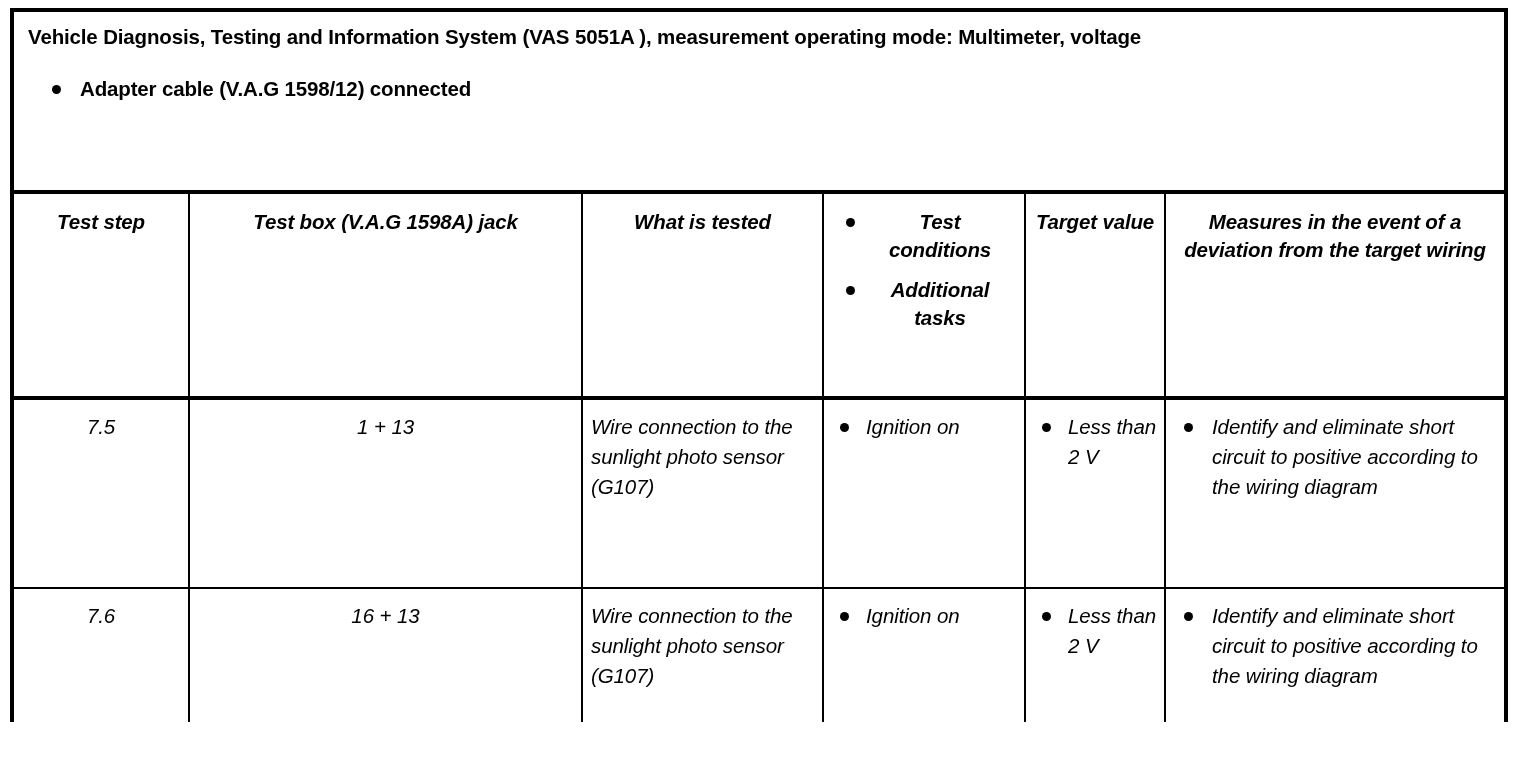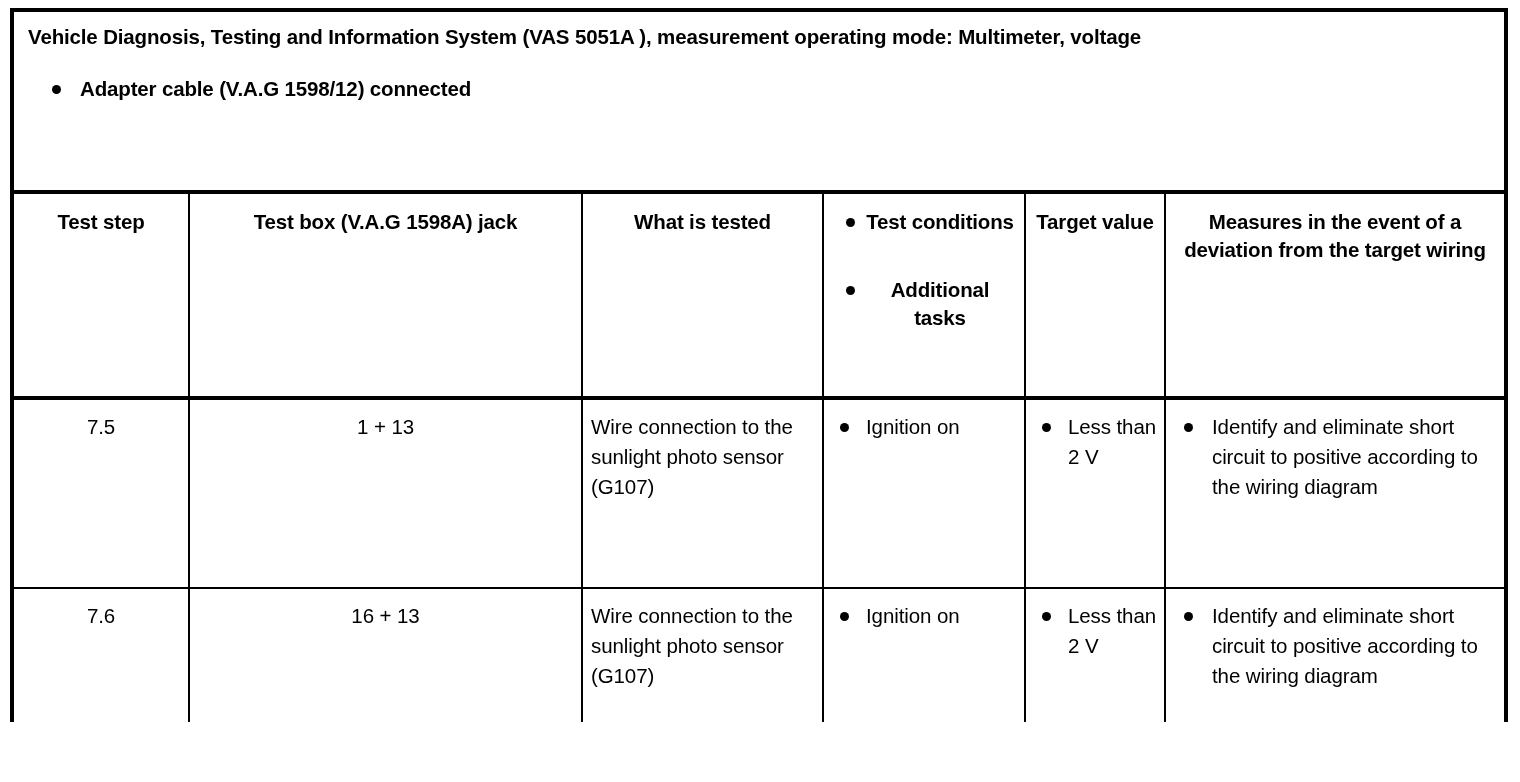--- a/index.html
+++ b/index.html
@@ -88,20 +88,21 @@
   .tbl col.c4 { width: 202px; }
   .tbl col.c5 { width: 140px; }
   .tbl col.c6 { width: 339px; }
 
   .tbl th, .tbl td {
     border-left: 2px solid #000000;
     border-right: 2px solid #000000;
     vertical-align: top;
     box-sizing: border-box;
     padding: 0;
+    font-style: italic;
   }
   .tbl th:first-child, .tbl td:first-child { border-left: none; }
   .tbl th:last-child, .tbl td:last-child { border-right: none; }
 
   .tbl thead tr {
     border-top: 4px solid #000000;
     border-bottom: 4px solid #000000;
   }
   .tbl tbody tr.row-mid {
     border-bottom: 2px solid #000000;
@@ -123,21 +124,21 @@
   .hdr-bullets {
     margin: 0;
     padding: 0;
     list-style: none;
     text-align: center;
   }
   .hdr-bullets li {
     position: relative;
     display: block;
     padding: 0 2px 0 34px;
-    margin-bottom: 40px;
+    margin-bottom: 12px;
   }
   .hdr-bullets li:last-child { margin-bottom: 8px; }
   .hdr-bullets li .bullet-dot {
     position: absolute;
     left: 14px;
     top: 10px;
     width: 9px;
     height: 9px;
     background: #000000;
     border-radius: 50%;

